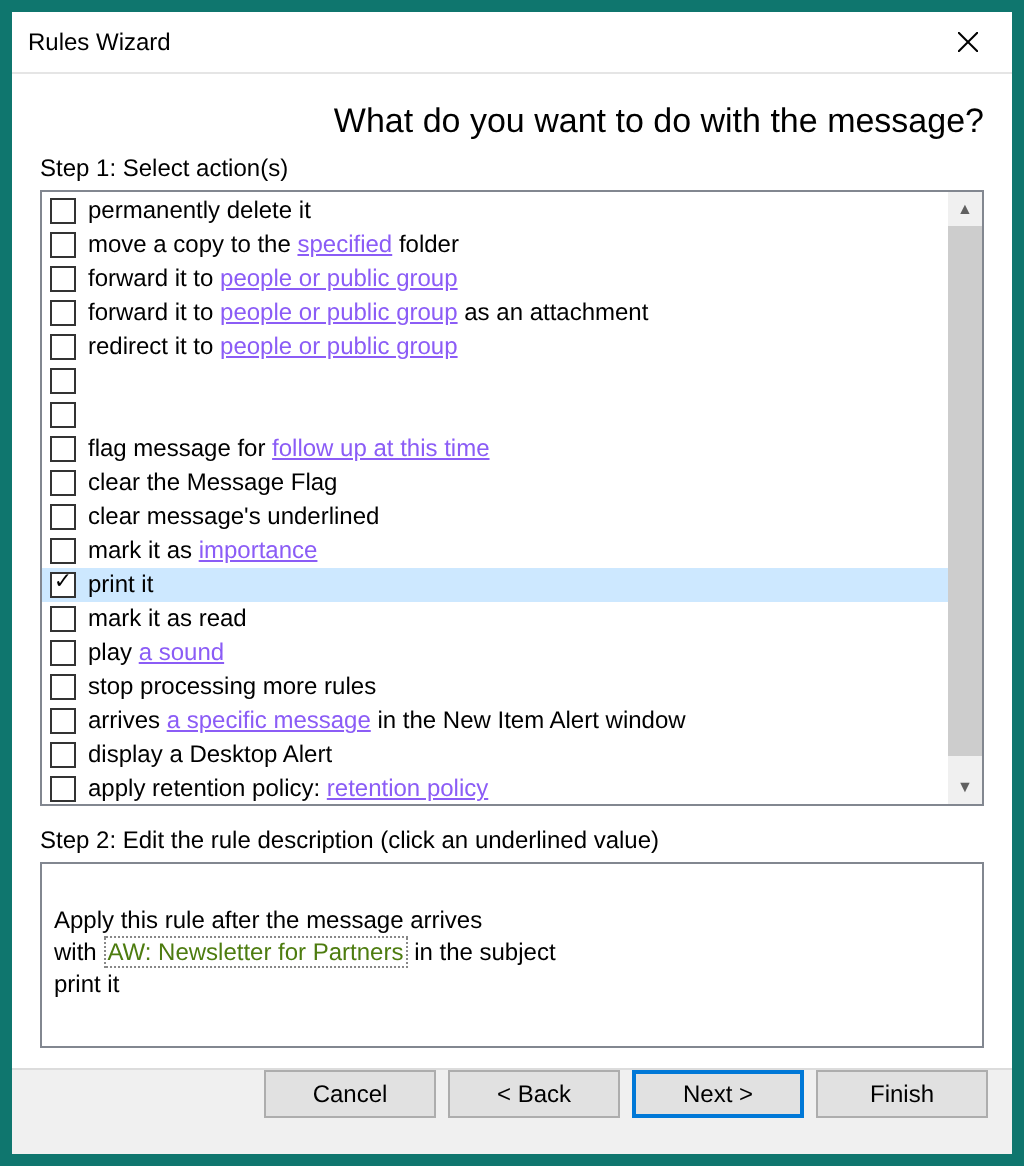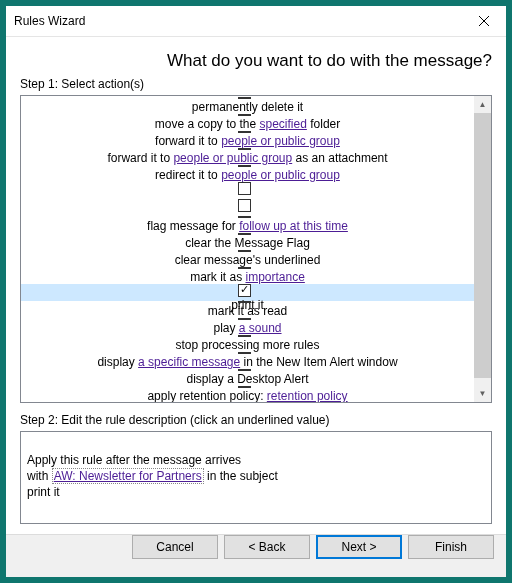--- a/index.html
+++ b/index.html
@@ -69,21 +69,20 @@
     overflow: hidden;
     padding: 1px 0;
   }
   .action-row {
     display: flex;
     align-items: center;
     height: 17px;
     padding: 0 4px;
     line-height: 17px;
     white-space: nowrap;
-    flex-direction: column;
   }
   .action-row.selected {
     background: #cde8ff;
   }
   .checkbox {
     width: 13px;
     height: 13px;
     border: 1px solid #333;
     box-sizing: border-box;
     margin-right: 6px;
@@ -95,21 +94,21 @@
     line-height: 11px;
   }
   .checkbox.checked::after {
     content: "✓";
     font-size: 11px;
     color: #000;
     position: relative;
     top: -1px;
   }
   .link {
-    color: #4c1d95;
+    color: #8b5cf6;
     text-decoration: underline;
     cursor: pointer;
   }
   .action-text span {
     vertical-align: baseline;
   }
   .scrollbar {
     width: 17px;
     background: #f0f0f0;
     position: relative;
@@ -134,22 +133,21 @@
   }
   .desc-box {
     border: 1px solid #828790;
     height: 93px;
     box-sizing: border-box;
     padding: 20px 6px;
     margin-bottom: 10px;
     line-height: 16px;
   }
   .desc-box .value-link {
-    color: #4c1d95;
-    text-decoration: underline;
+    color: #4d7c0f;
     border: 1px dotted #888;
     padding: 0 1px;
     cursor: pointer;
   }
   .button-row {
     border-top: 1px solid #dcdcdc;
     background: #f0f0f0;
     height: 46px;
     display: flex;
     justify-content: flex-end;
@@ -245,21 +243,21 @@
           <div class="action-row">
             <div class="checkbox"></div>
             <span class="action-text"><span>play </span><span class="link">a sound</span></span>
           </div>
           <div class="action-row">
             <div class="checkbox"></div>
             <span class="action-text"><span>stop processing more rules</span></span>
           </div>
           <div class="action-row">
             <div class="checkbox"></div>
-            <span class="action-text"><span>display </span><span class="link">a specific message</span><span> in the New Item Alert window</span></span>
+            <span class="action-text"><span>arrives </span><span class="link">a specific message</span><span> in the New Item Alert window</span></span>
           </div>
           <div class="action-row">
             <div class="checkbox"></div>
             <span class="action-text"><span>display a Desktop Alert</span></span>
           </div>
           <div class="action-row">
             <div class="checkbox"></div>
             <span class="action-text"><span>apply retention policy: </span><span class="link">retention policy</span></span>
           </div>
         </div>

